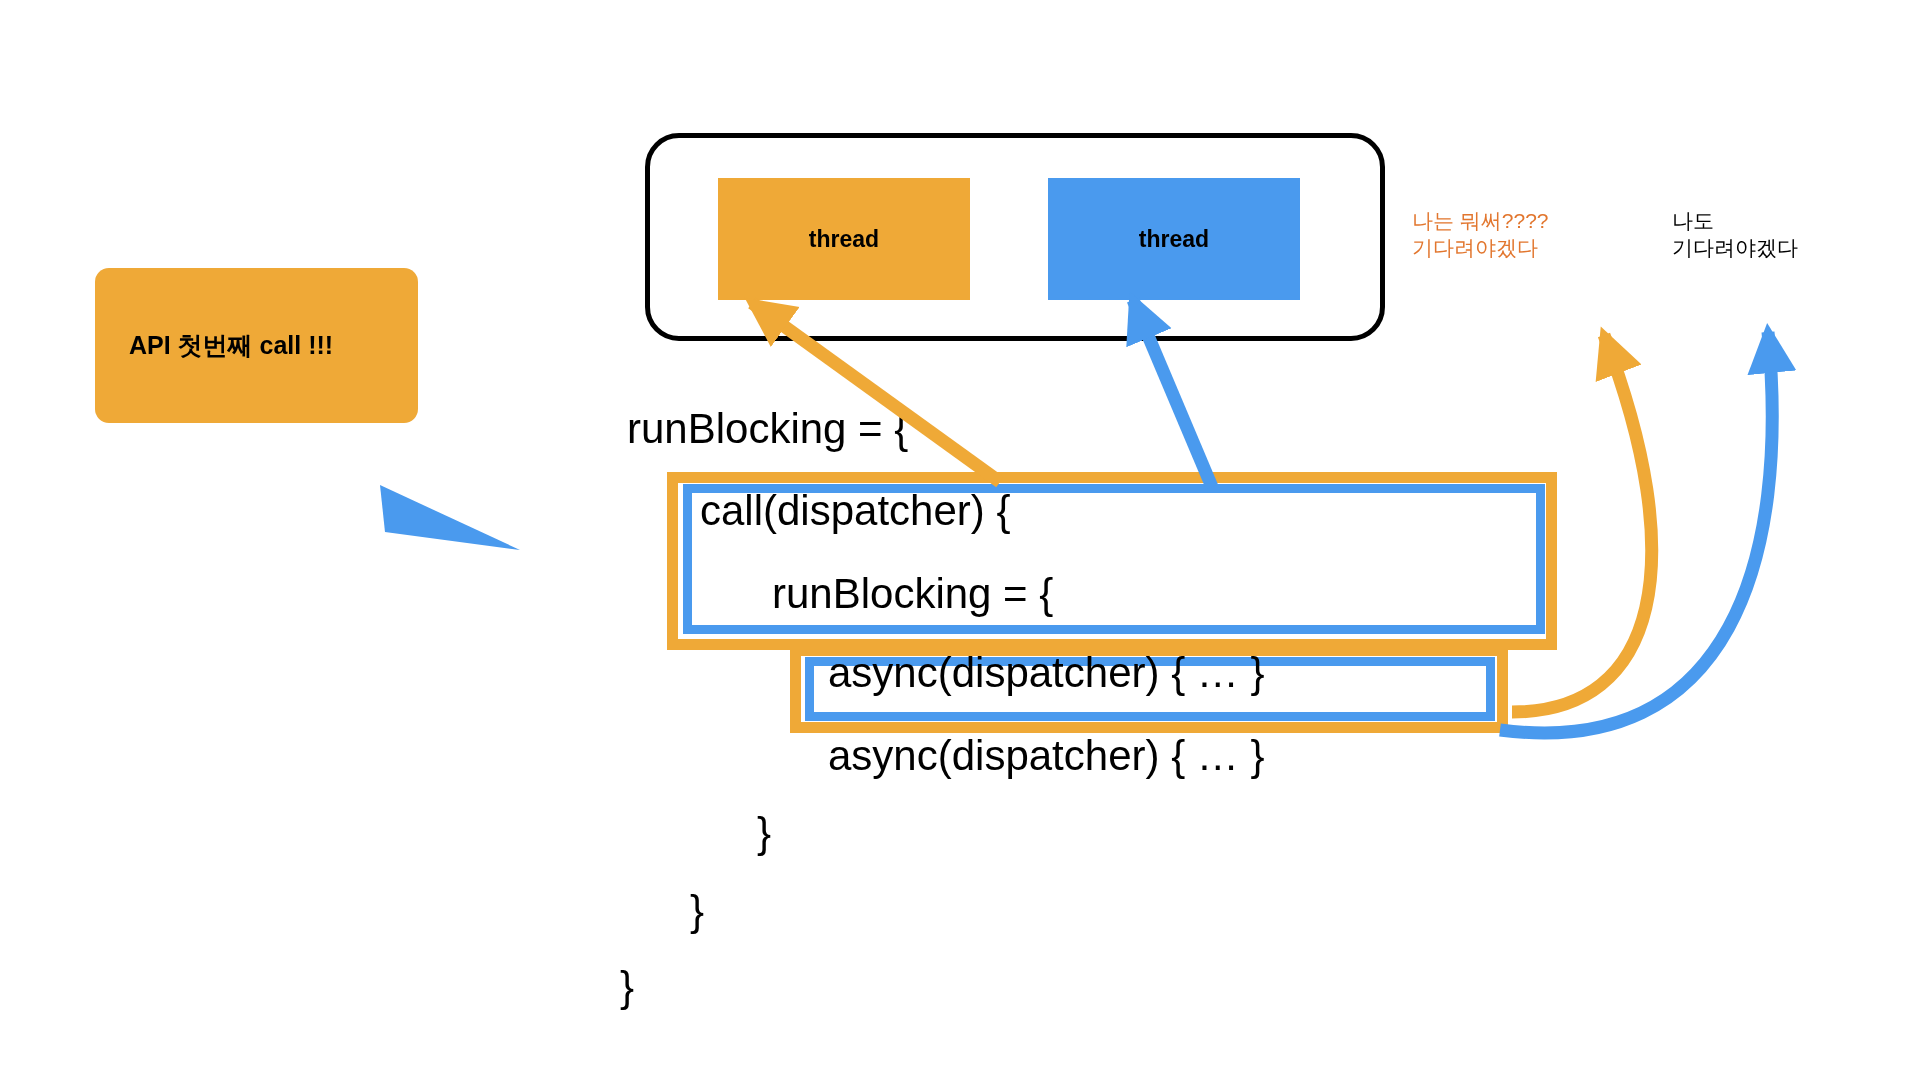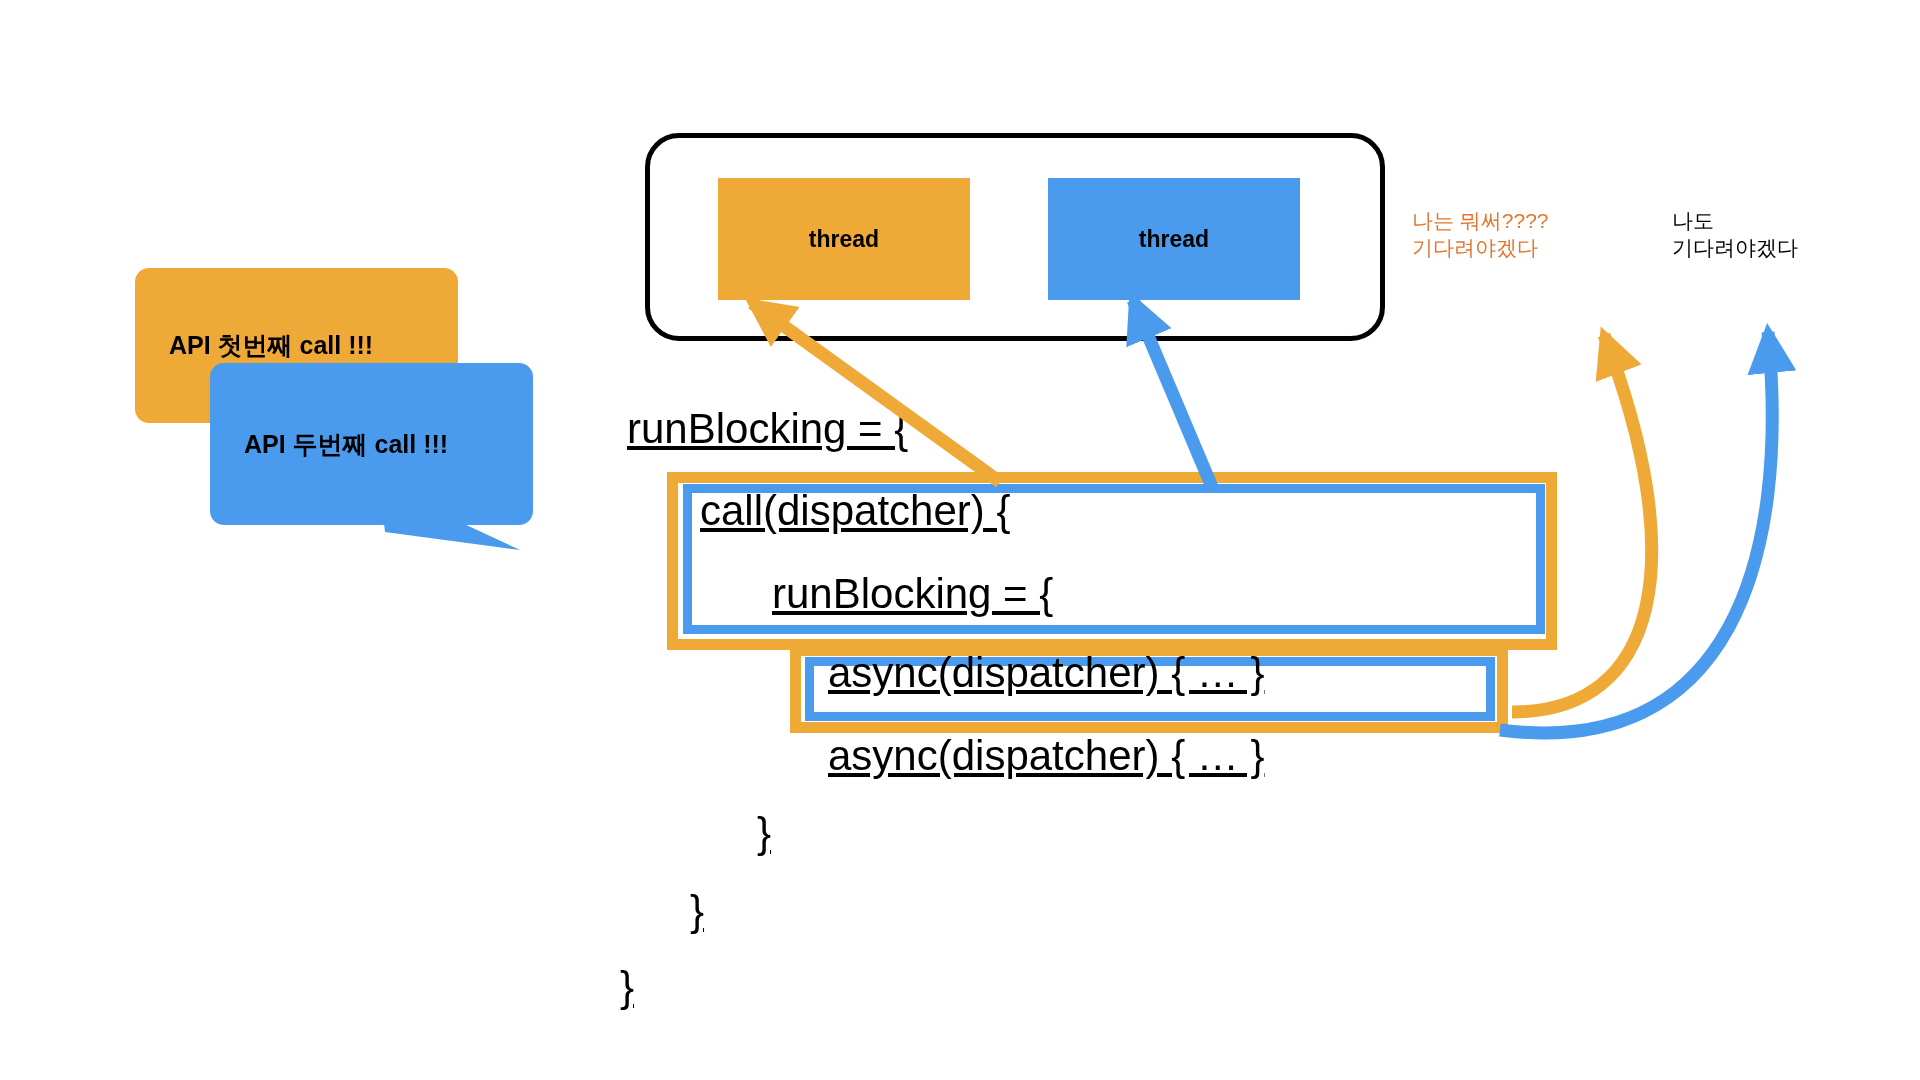--- a/index.html
+++ b/index.html
@@ -53,21 +53,20 @@
   
   .bubble {
     position: absolute;
     border-radius: 14px;
     display: flex;
     align-items: center;
     font-size: 25px;
     font-weight: bold;
     color: #000;
     box-sizing: border-box;
-    margin-left: 40px;
   }
   .bubble-orange {
     left: 95px; top: 268px;
     width: 323px; height: 155px;
     background: #EFA937;
     padding-left: 34px;
   }
   .bubble-blue {
     left: 170px; top: 363px;
     width: 323px; height: 162px;
@@ -81,21 +80,20 @@
     left: 0; top: 0;
     width: 1920px; height: 1080px;
     pointer-events: none;
   }
   .code-line {
     position: absolute;
     font-size: 42px;
     color: #000;
     white-space: pre;
     line-height: 1;
-    text-decoration: underline;
   }
   .cl1 { left: 627px; top: 408px; }
   .cl2 { left: 700px; top: 490px; }
   .cl3 { left: 772px; top: 573px; }
   .cl4 { left: 828px; top: 652px; }
   .cl5 { left: 828px; top: 735px; }
   .cl6 { left: 757px; top: 812px; }
   .cl7 { left: 690px; top: 890px; }
   .cl8 { left: 620px; top: 966px; }
 
@@ -151,21 +149,20 @@
 
 
   <div class="pool-box"></div>
 
   <div class="thread-box thread-a">thread</div>
 
   <div class="thread-box thread-b">thread</div>
 
   <div class="bubble bubble-orange">API 첫번째 call !!!</div>
 
-  <div class="bubble bubble-blue">API 두번째 call !!!</div>
 
   <div class="hl hl-orange-outer"></div>
   <div class="hl hl-blue-outer"></div>
   <div class="hl hl-orange-inner"></div>
   <div class="hl hl-blue-inner"></div>
 
   <div class="code-layer">
     <div class="code-line cl1">runBlocking = {</div>
     <div class="code-line cl2">call(dispatcher) {</div>
     <div class="code-line cl3">runBlocking = {</div>

